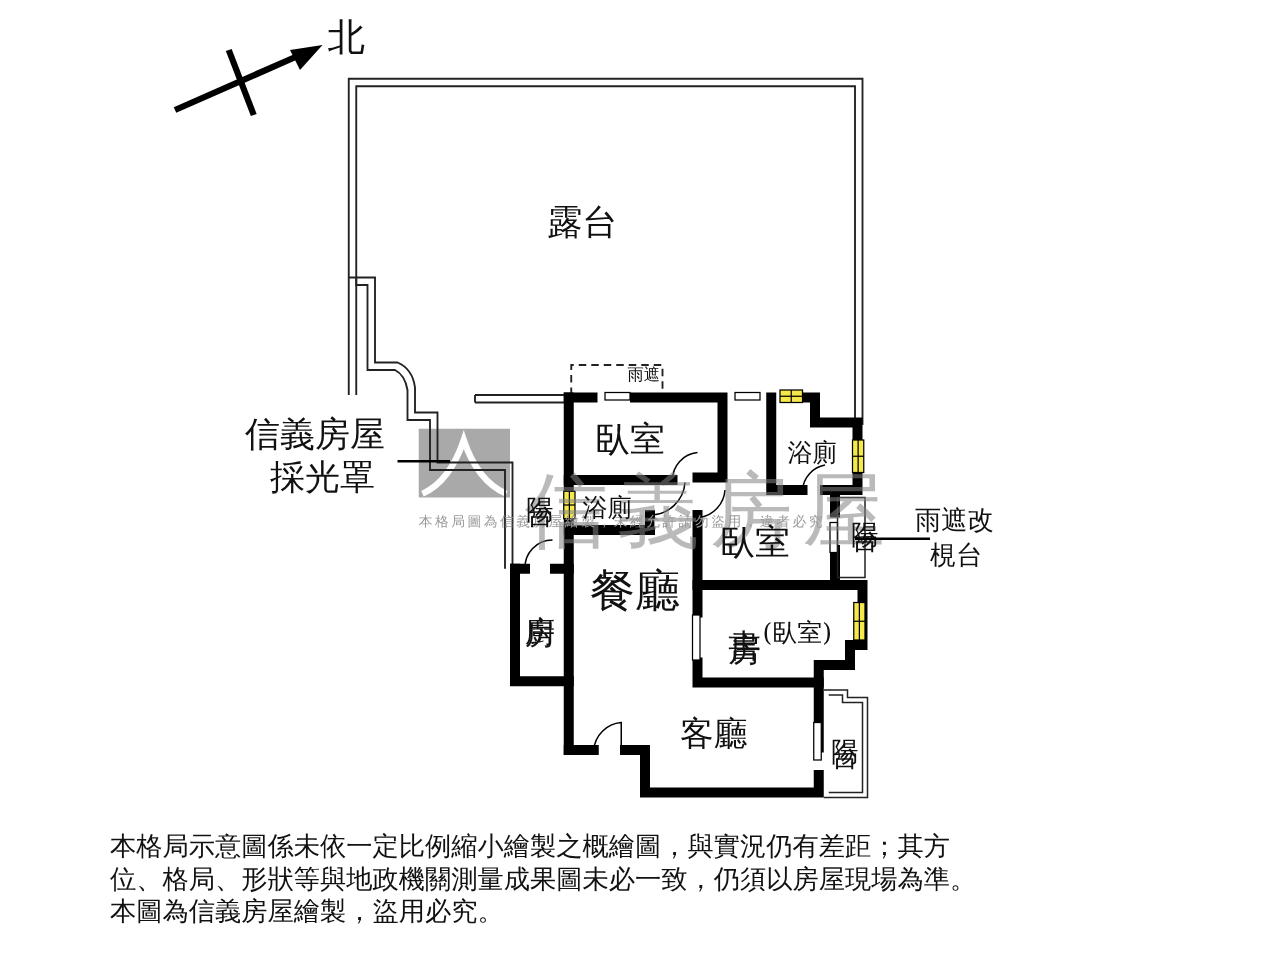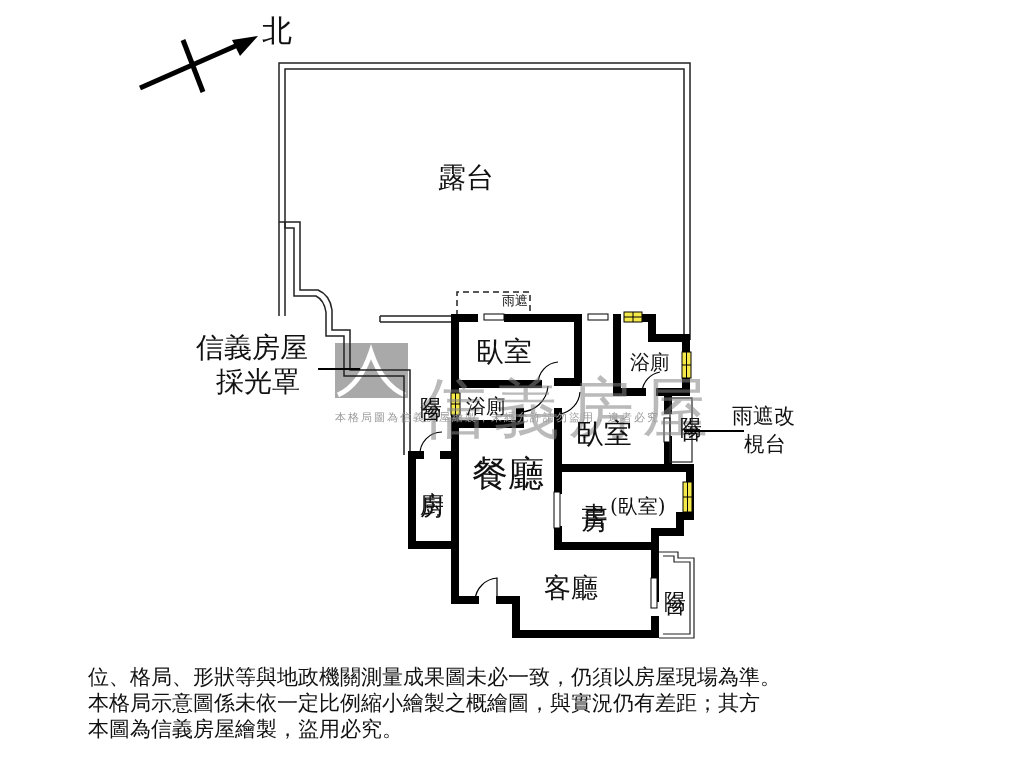--- a/index.html
+++ b/index.html
@@ -131,16 +131,16 @@
 
 <div class="lbl" style="left:196px;top:334px;font-size:28px;">信義房屋</div>
 <div class="lbl" style="left:216px;top:368px;font-size:28px;">採光罩</div>
 <div style="position:absolute;left:318px;top:368px;width:42px;height:1.5px;background:#000;"></div>
 
 <div class="lbl" style="left:732px;top:406px;font-size:21px;">雨遮改</div>
 <div class="lbl" style="left:744px;top:434px;font-size:21px;">梘台</div>
 <div style="position:absolute;left:684px;top:430px;width:60px;height:1.5px;background:#000;"></div>
 
 <div class="disclaimer">
+  <div>本格局示意圖係未依一定比例縮小繪製之概繪圖，與實況仍有差距；其方</div>
   <div>位、格局、形狀等與地政機關測量成果圖未必一致，仍須以房屋現場為準。</div>
-  <div>本格局示意圖係未依一定比例縮小繪製之概繪圖，與實況仍有差距；其方</div>
   <div>本圖為信義房屋繪製，盜用必究。</div>
 </div>
 
 </body></html>

